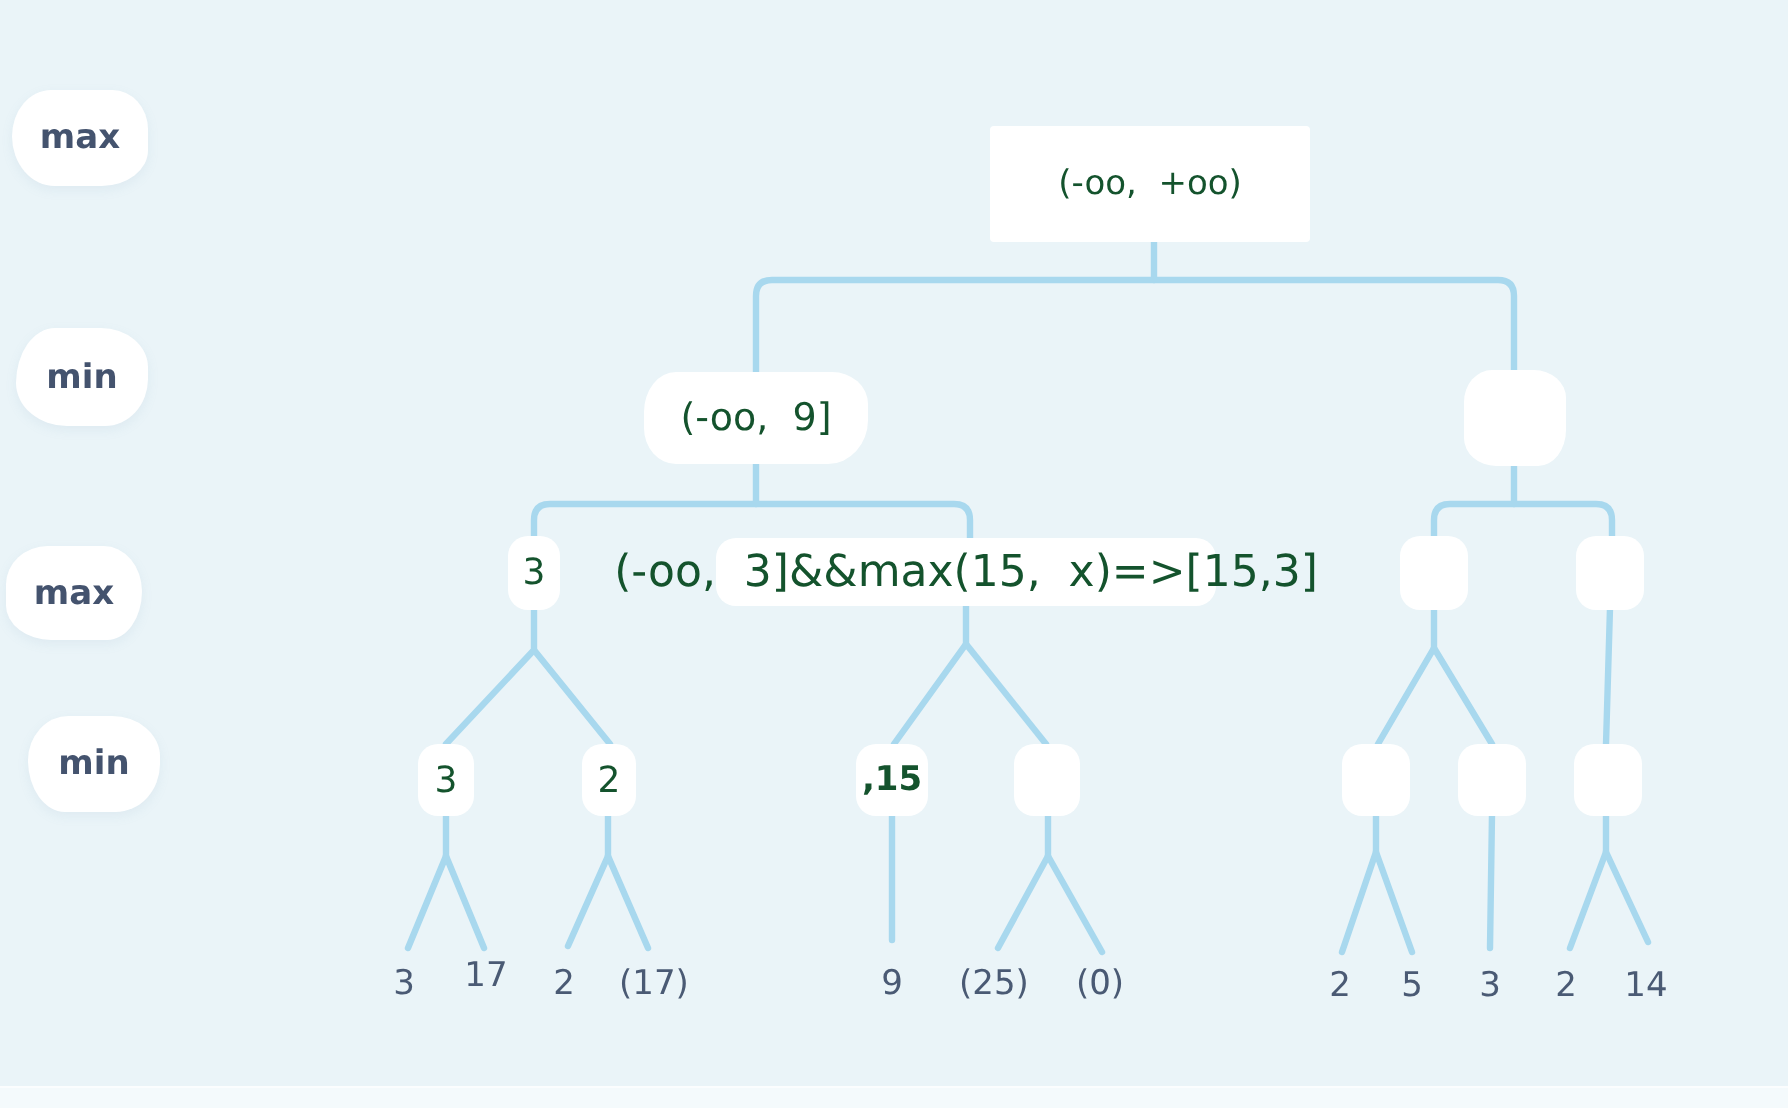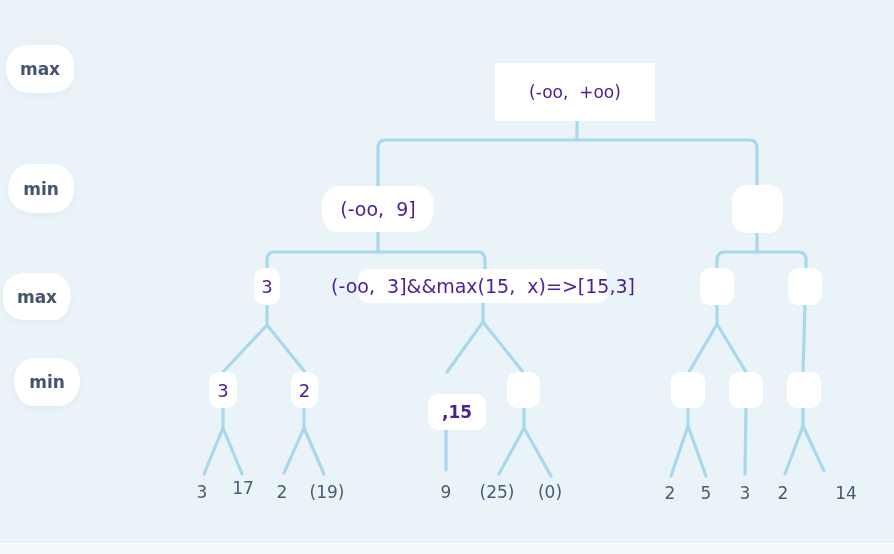--- a/index.html
+++ b/index.html
@@ -29,33 +29,33 @@
   }
   .pill-1 { border-radius: 22px 20px 26px 24px / 26px 22px 20px 28px; }
   .pill-2 { border-radius: 20px 24px 22px 26px / 28px 20px 24px 22px; }
   .pill-3 { border-radius: 24px 22px 20px 26px / 22px 26px 28px 20px; }
   .pill-4 { border-radius: 22px 26px 24px 20px / 24px 22px 26px 28px; }
 
   .node {
     position: absolute;
     z-index: 2;
     background: #ffffff;
-    color: #4c1d95;
+    color: #14532d;
     display: flex;
     align-items: center;
     justify-content: center;
     white-space: pre;
   }
   .node span { white-space: pre; }
 
   .node-root   { border-radius: 2px;  font-size: 17px; }
   .node-min-l  { border-radius: 16px 18px 20px 16px / 20px 16px 22px 18px; font-size: 19px; }
   .node-min-r  { border-radius: 14px 16px 14px 16px / 16px 14px 18px 14px; }
   .node-sm     { border-radius: 10px; font-size: 18px; }
-  .node-long   { border-radius: 10px; font-size: 19px; }
+  .node-long   { border-radius: 10px; font-size: 22px; }
   .node-bold   { font-weight: bold; font-size: 17px; }
 
   .leaf {
     position: absolute;
     z-index: 2;
     color: #4a5a74;
     font-size: 17px;
     transform: translateX(-50%);
     text-align: center;
     white-space: pre;
@@ -146,43 +146,43 @@
   <div class="node node-sm" style="left:788px; top:268px; width:34px; height:37px;">
     <span></span>
   </div>
 
   <div class="node node-sm" style="left:209px; top:372px; width:28px; height:36px;">
     <span>3</span>
   </div>
   <div class="node node-sm" style="left:291px; top:372px; width:27px; height:36px;">
     <span>2</span>
   </div>
-  <div class="node node-sm node-bold" style="left:428px; top:372px; width:58px; height:36px;margin-top:22px;">
+  <div class="node node-sm node-bold" style="left:428px; top:372px; width:36px; height:36px;">
     <span>,15</span>
   </div>
   <div class="node node-sm" style="left:507px; top:372px; width:33px; height:36px;">
     <span></span>
   </div>
   <div class="node node-sm" style="left:671px; top:372px; width:34px; height:36px;">
     <span></span>
   </div>
   <div class="node node-sm" style="left:729px; top:372px; width:34px; height:36px;">
     <span></span>
   </div>
   <div class="node node-sm" style="left:787px; top:372px; width:34px; height:36px;">
     <span></span>
   </div>
 
   <div class="leaf" style="left:202px; top:482px;">3</div>
   <div class="leaf" style="left:243px; top:466px;margin-top:12px;">17</div>
   <div class="leaf" style="left:282px; top:482px;">2</div>
-  <div class="leaf" style="left:327px; top:482px;">(19)</div>
+  <div class="leaf" style="left:327px; top:482px;">(17)</div>
   <div class="leaf" style="left:446px; top:482px;">9</div>
   <div class="leaf" style="left:497px; top:482px;">(25)</div>
   <div class="leaf" style="left:550px; top:482px;">(0)</div>
   <div class="leaf" style="left:670px; top:483px;">2</div>
   <div class="leaf" style="left:706px; top:483px;">5</div>
   <div class="leaf" style="left:745px; top:483px;">3</div>
   <div class="leaf" style="left:783px; top:483px;">2</div>
-  <div class="leaf" style="left:846px; top:483px;">14</div>
+  <div class="leaf" style="left:823px; top:483px;">14</div>
 
   <div class="bottom-strip"></div>
 </div>
 
 </body></html>

